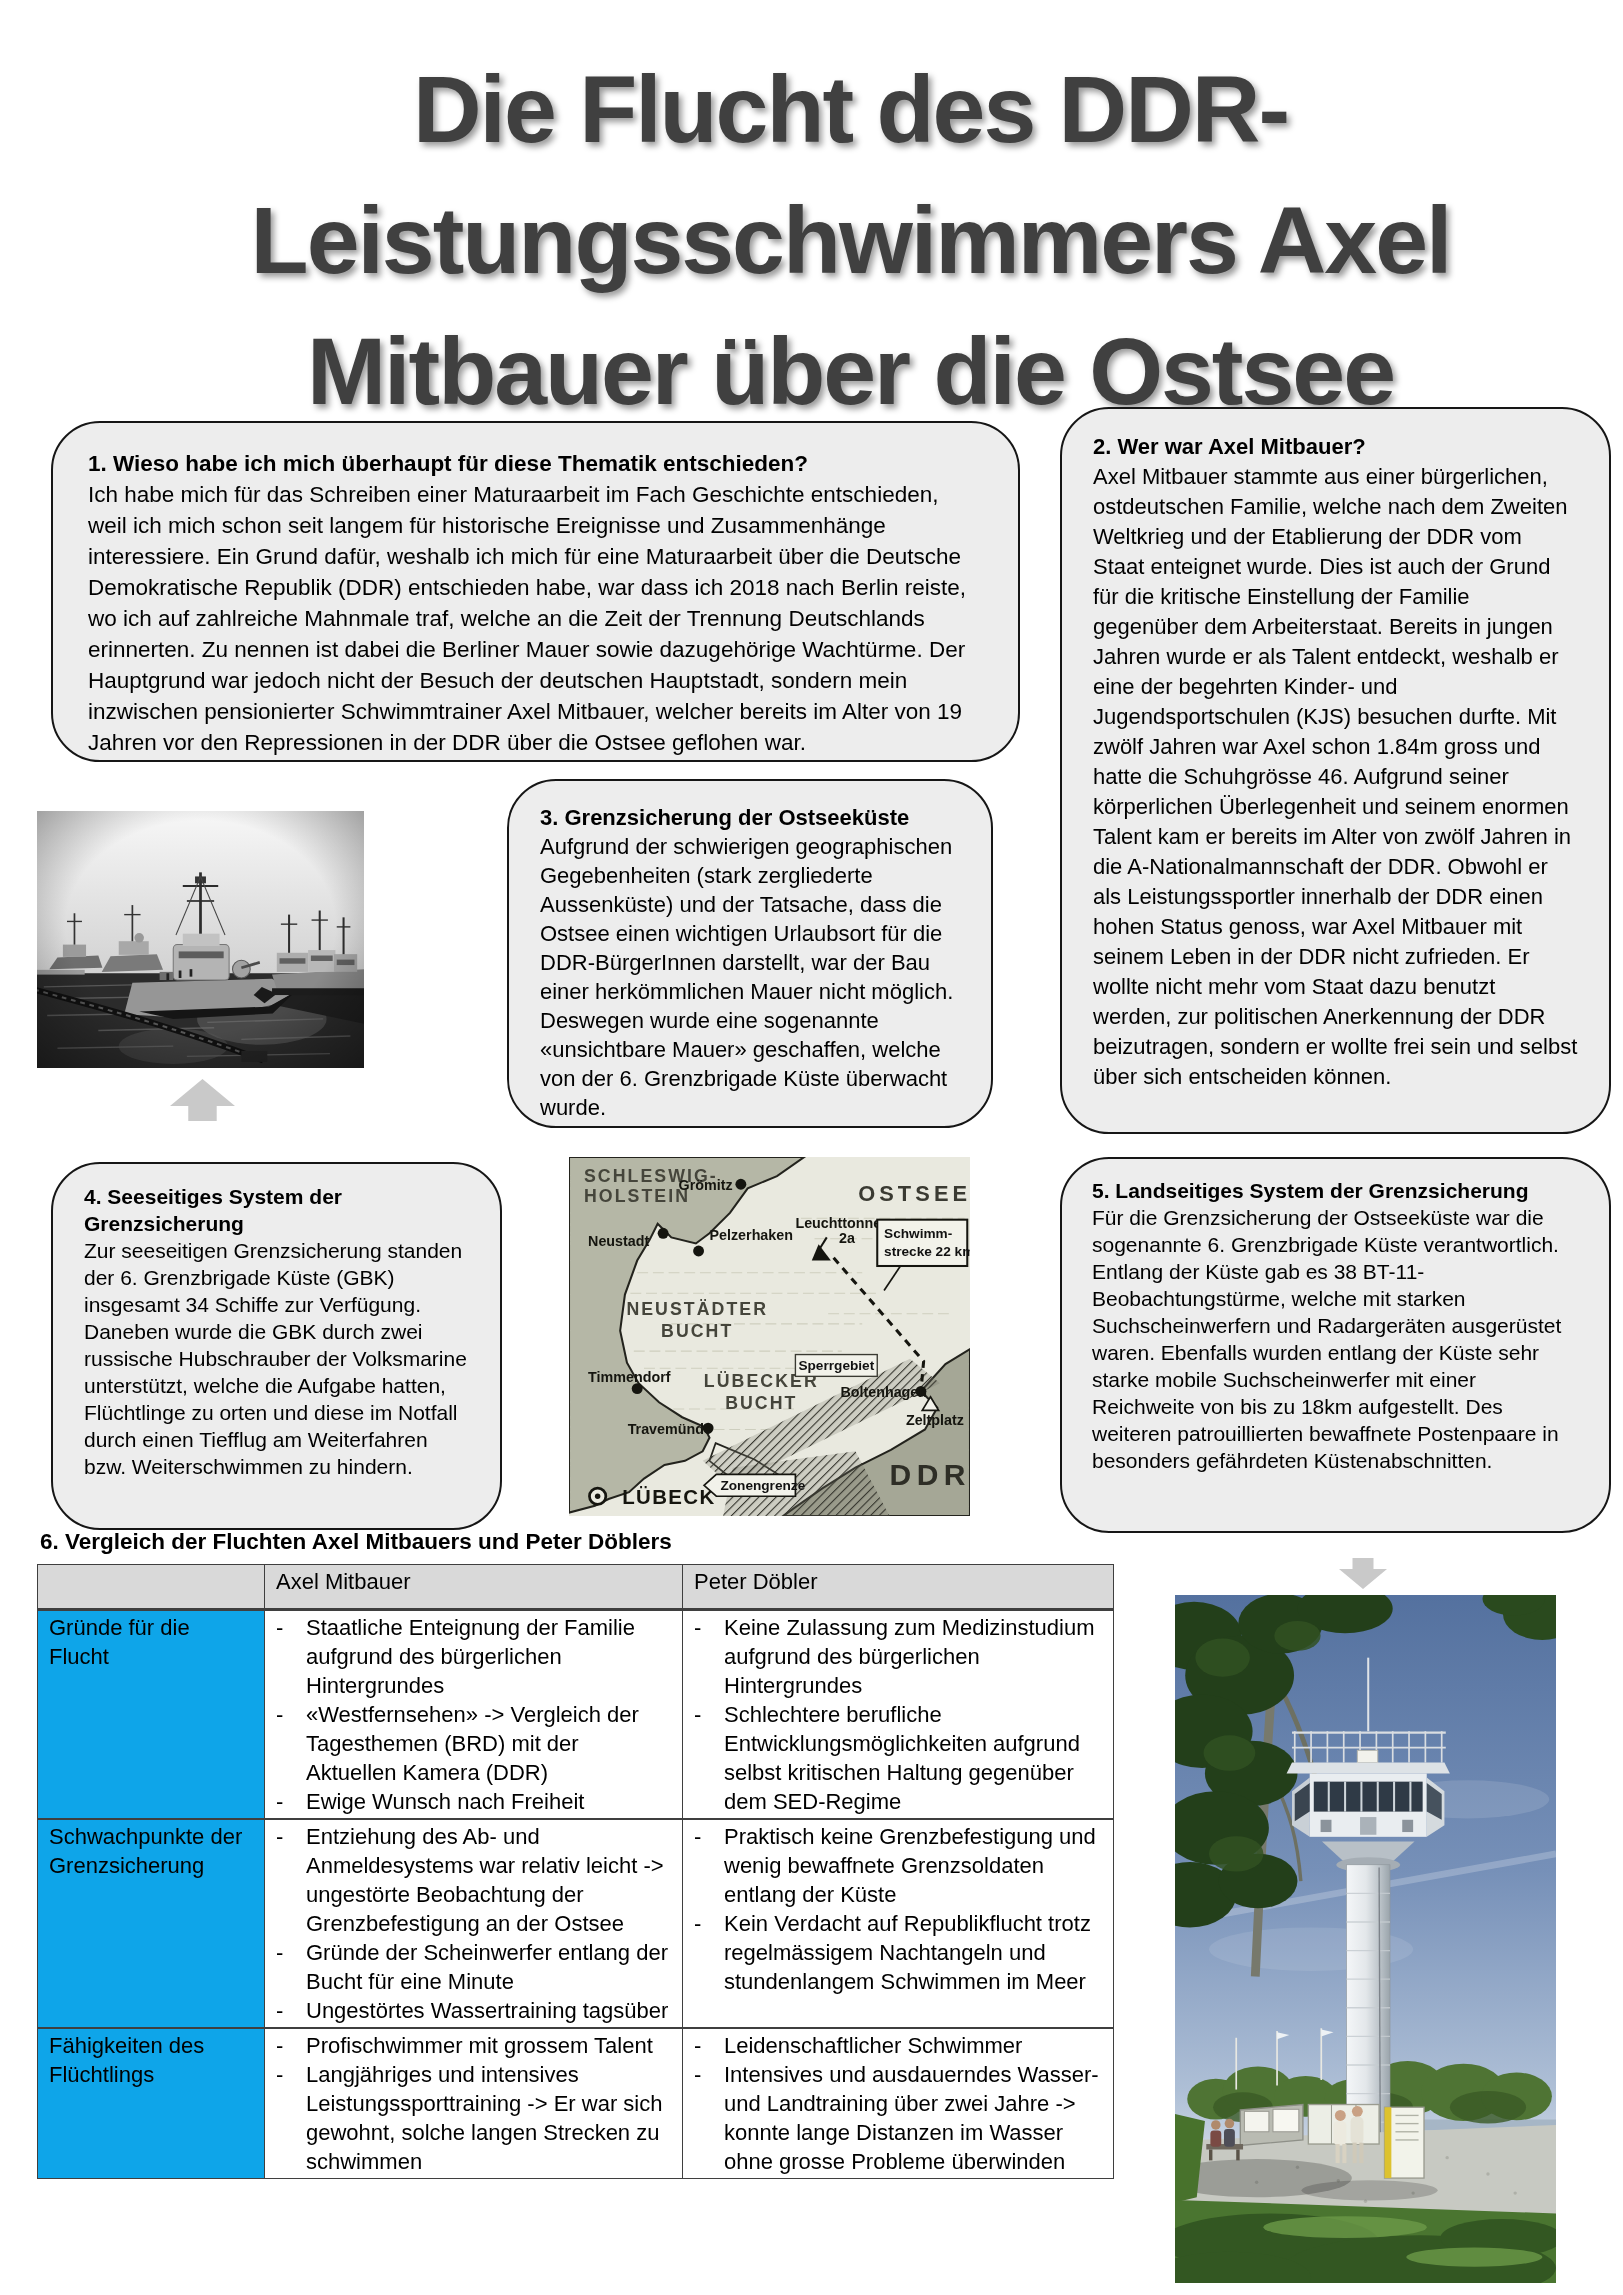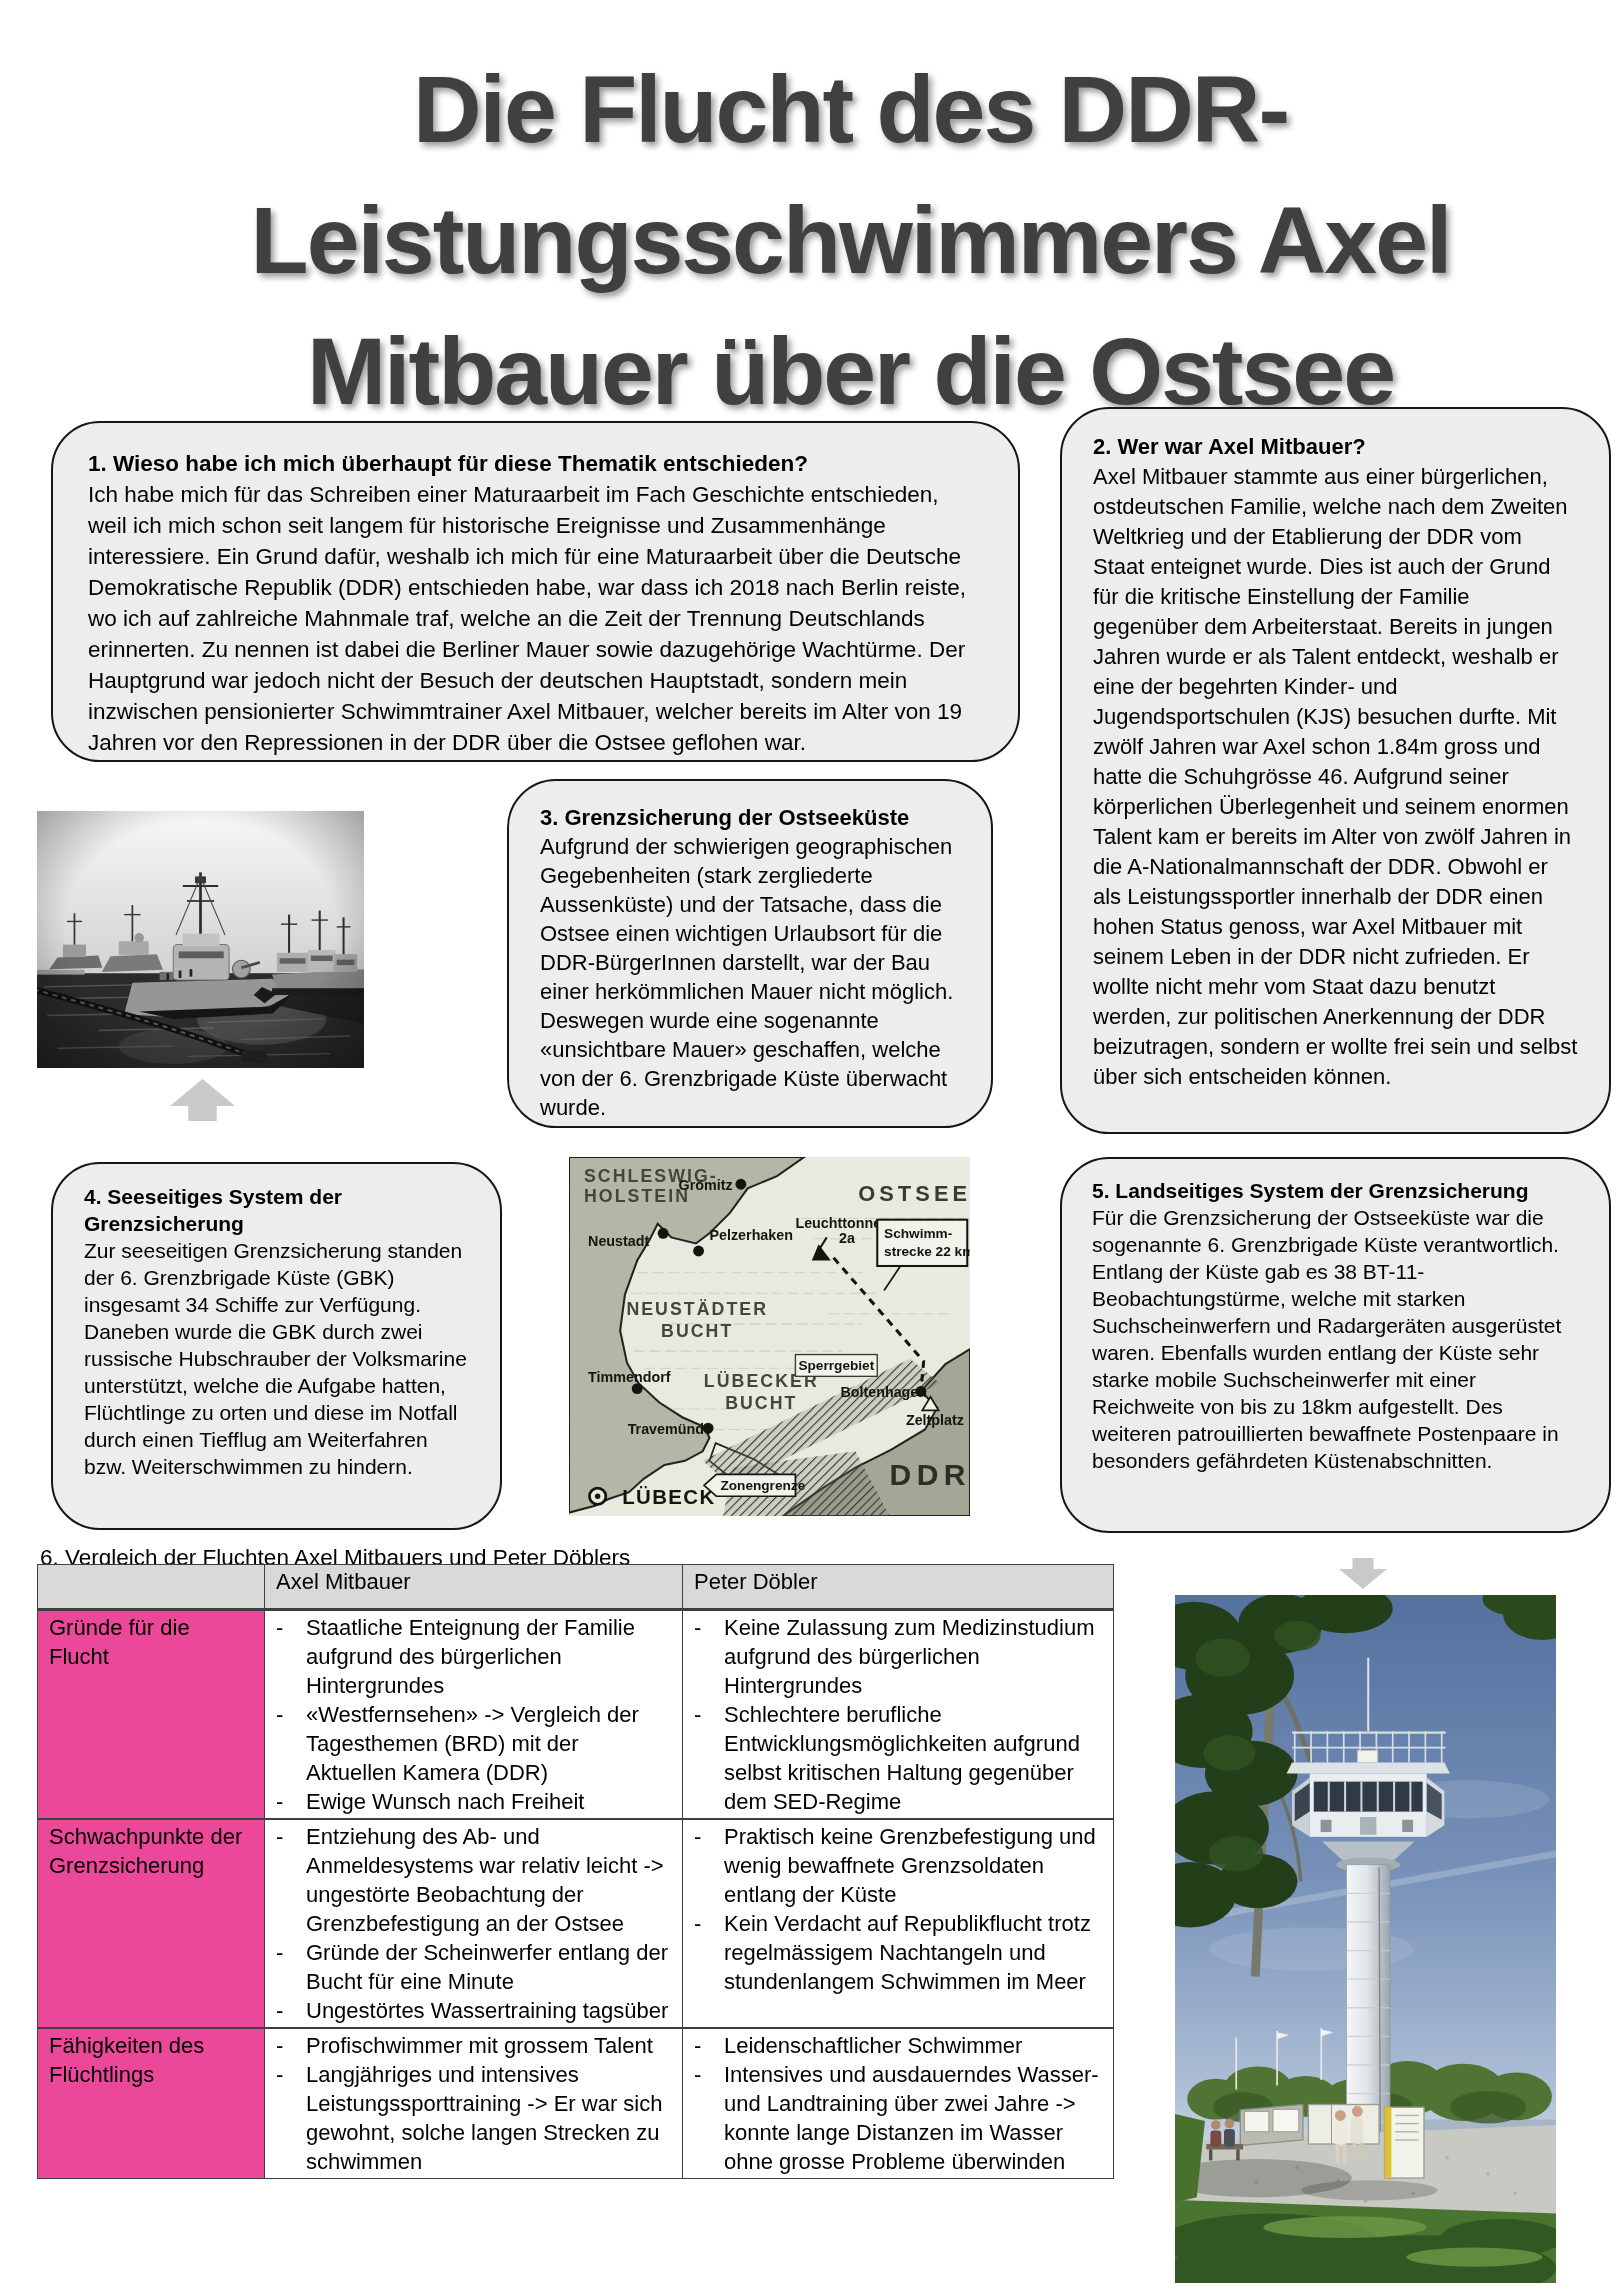--- a/index.html
+++ b/index.html
@@ -28,28 +28,28 @@
   #map{left:569px;top:1157px;width:401px;height:359px;background:#e9e9df;}
   #tower{left:1175px;top:1595px;width:381px;height:688px;}
   .figure svg{display:block;width:100%;height:100%;}
 
   
   .arrow{position:absolute;}
   #arrowUp{left:170px;top:1079px;width:65px;height:42px;}
   #arrowDown{left:1339px;top:1558px;width:48px;height:34px;}
 
   
-  .sec6-heading{position:absolute;left:40px;top:1529px;font-size:22.5px;font-weight:400;margin-top:16px;}
+  .sec6-heading{position:absolute;left:40px;top:1529px;font-size:22.5px;font-weight:700;}
   .cmp{position:absolute;left:37px;top:1564px;width:1076px;border-collapse:collapse;
        table-layout:fixed;font-size:22px;line-height:29px;}
   .cmp th,.cmp td{border:1.4px solid #3f3f3f;vertical-align:top;text-align:left;
                   padding:2px 11px;font-weight:400;box-sizing:border-box;}
   .cmp thead th{background:#d9d9d9;height:45px;border-bottom:3.4px solid #3f3f3f;}
   .cmp tbody td{border-top-width:2.7px;}
-  .cmp td.rowlabel{background:#ec4899;}
+  .cmp td.rowlabel{background:#0ea5e9;}
   .cmp .item{display:flex;}
   .cmp .dash{flex:0 0 30px;}
   .cmp .txt{flex:1;}
 
   
   .footer{position:absolute;left:259px;top:2244px;width:954px;text-align:center;font-size:22.5px;}
 
   
   .mapsvg text{font-family:"Liberation Sans",sans-serif;}
   .m-town{font-size:21px;font-weight:700;fill:#15150f;}

